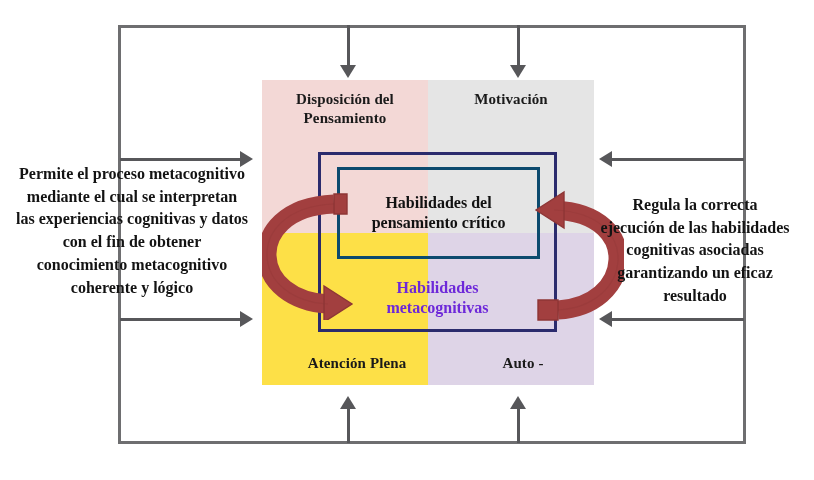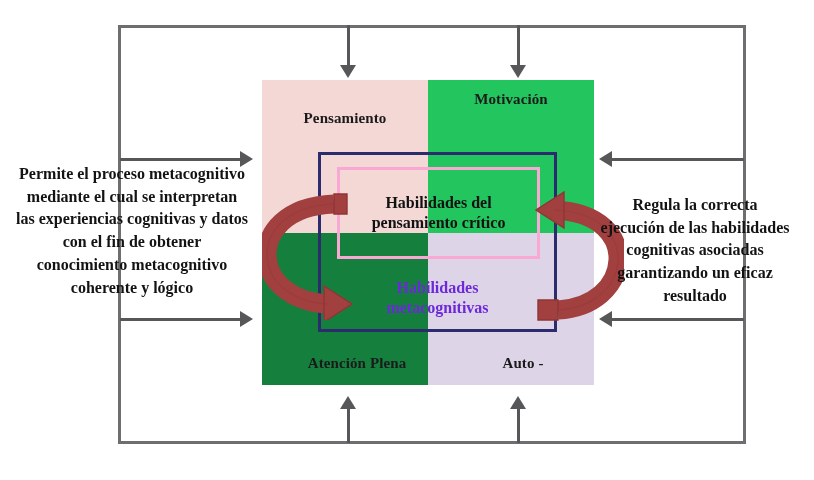--- a/index.html
+++ b/index.html
@@ -63,22 +63,22 @@
     left: 262px;
     top: 80px;
     width: 332px;
     height: 305px;
     display: grid;
     grid-template-columns: 1fr 1fr;
     grid-template-rows: 1fr 1fr;
   }
   .quad { position: relative; }
   .q-tl { background: #f3d8d6; }
-  .q-tr { background: #22c55e; }
-  .q-bl { background: #15803d; }
+  .q-tr { background: #e5e5e5; }
+  .q-bl { background: #fde047; }
   .q-br { background: #ded4e7; }
 
   .quad-label {
     position: absolute;
     left: 0;
     width: 100%;
     text-align: center;
     font-weight: bold;
     font-size: 15px;
     line-height: 1.25;
@@ -97,21 +97,21 @@
     height: 180px;
     border: 3px solid #2b2b6d;
     box-sizing: border-box;
   }
   .green-box {
     position: absolute;
     left: 337px;
     top: 167px;
     width: 203px;
     height: 92px;
-    border: 3px solid #f9a8d4;
+    border: 3px solid #0c4a6e;
     box-sizing: border-box;
     display: flex;
     align-items: center;
     justify-content: center;
   }
   .box-text {
     text-align: center;
     font-weight: bold;
     font-size: 16px;
     line-height: 1.25;
@@ -174,21 +174,21 @@
 
   <div class="arrow-shaft" style="left:612px; top:158px; width:132px; height:3px;"></div>
   <div class="arrow-head head-left" style="left:599px; top:151px;"></div>
 
   <div class="arrow-shaft" style="left:612px; top:318px; width:132px; height:3px;"></div>
   <div class="arrow-head head-left" style="left:599px; top:311px;"></div>
 
   <div class="panel">
     <div class="quad q-tl">
       <div class="quad-label">
-        <br>
+        <span>Disposición del</span><br>
         <span>Pensamiento</span>
       </div>
     </div>
     <div class="quad q-tr">
       <div class="quad-label">Motivación</div>
     </div>
     <div class="quad q-bl">
       <div class="quad-label">Atención Plena</div>
     </div>
     <div class="quad q-br">

